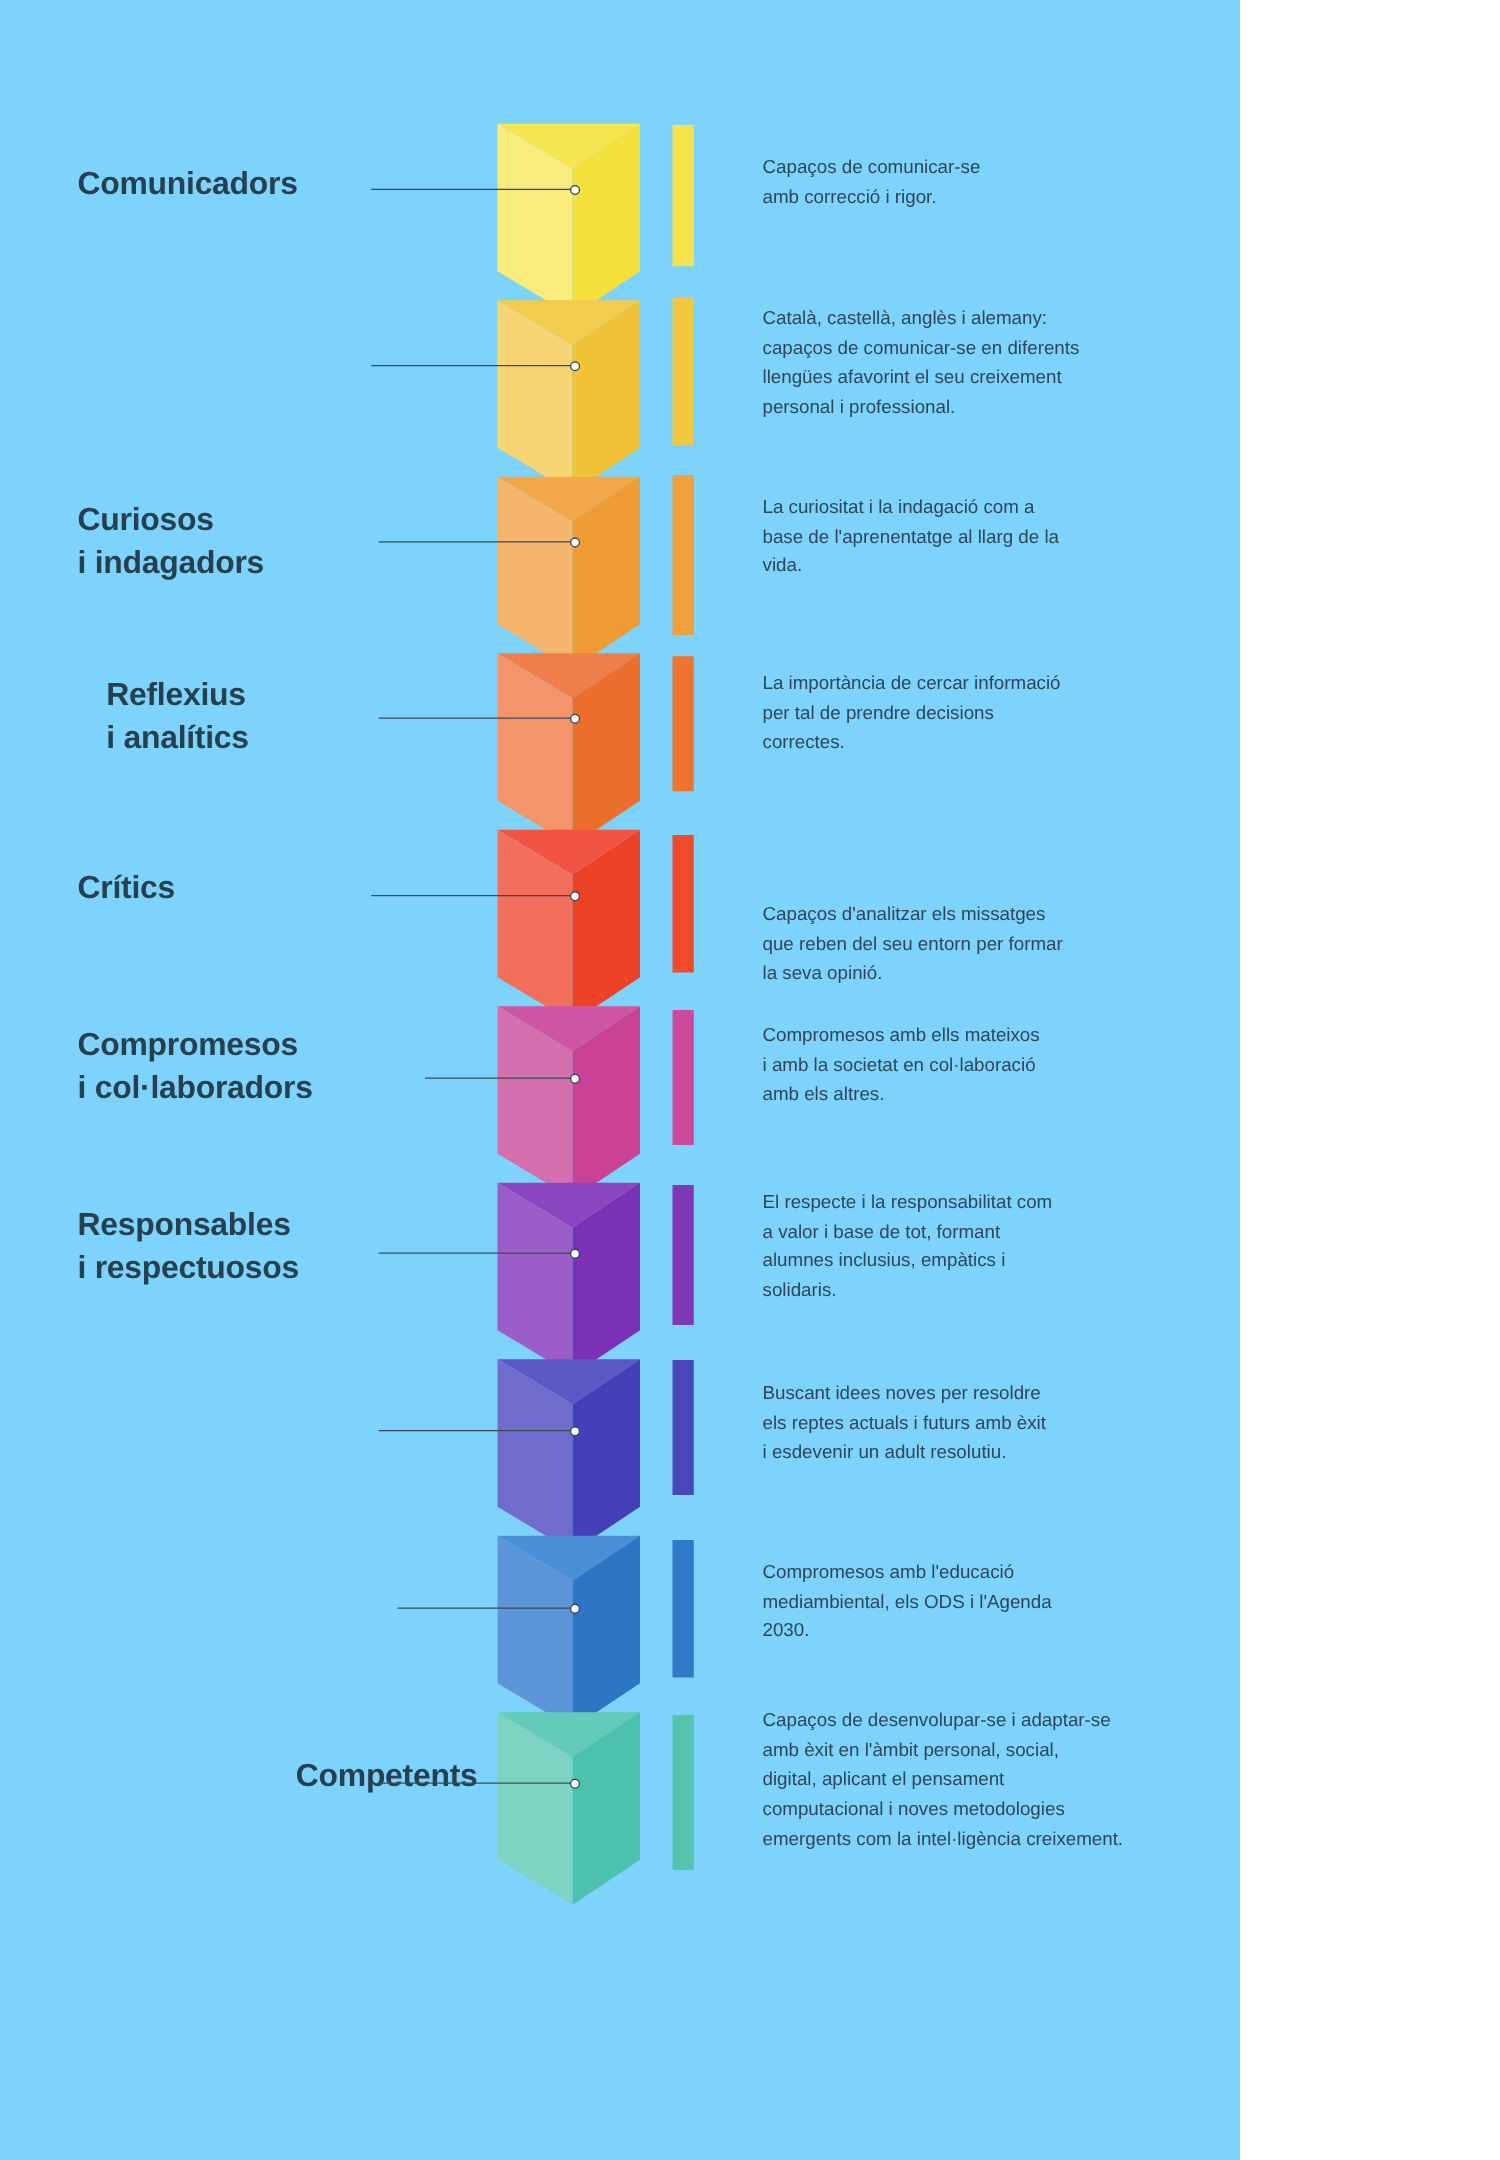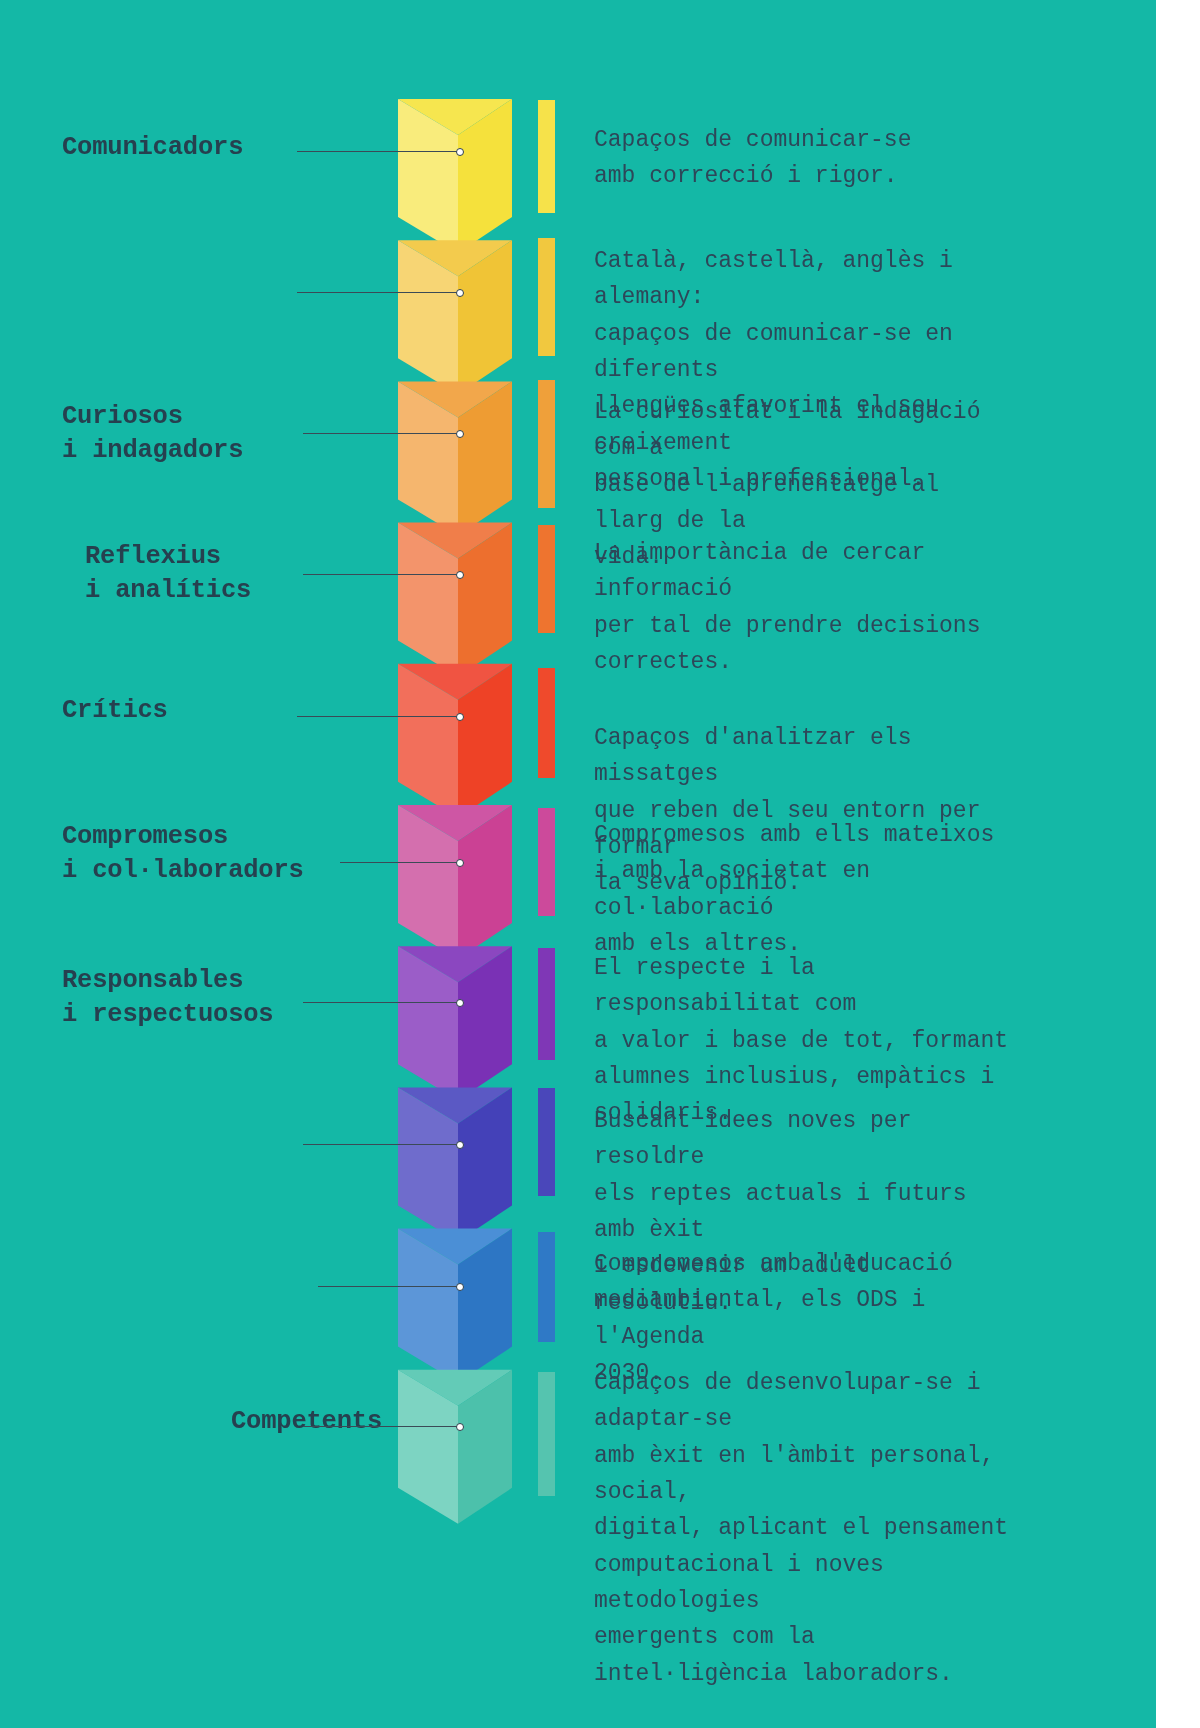--- a/index.html
+++ b/index.html
@@ -4,25 +4,24 @@
 <style>
   * { box-sizing: border-box; margin: 0; padding: 0; }
   html, body {
     width: 1200px;
     height: 1728px;
     background: #ffffff;
     font-family: "Liberation Sans", "DejaVu Sans", sans-serif;
   }
   #stage {
     position: relative;
-    width: 1156px;
+    width: 992px;
     height: 1728px;
     overflow: hidden;
-    background: #14b8a6;
-    font-family: Liberation Mono, monospace;
+    background: #7dd3fc;
   }
 
   
   .label {
     position: absolute;
     left: 62px;
     width: 320px;
     color: #26404F;
     font-weight: bold;
     font-size: 25.5px;
@@ -61,24 +60,24 @@
   
   .chip {
     position: absolute;
     width: 17px;
     left: 538px;
   }
 
   
   .desc {
     position: absolute;
-    left: 594px;
+    left: 610px;
     width: 420px;
     color: #2D4759;
-    font-size: 23px;
+    font-size: 15px;
     line-height: 1.58;
     white-space: pre-line;
     font-weight: normal;
   }
 </style>
 </head>
 <body>
 
 <div id="stage">
 
@@ -194,15 +193,15 @@
   <div class="desc" style="top: 1103px;">Buscant idees noves per resoldre
 els reptes actuals i futurs amb èxit
 i esdevenir un adult resolutiu.</div>
   <div class="desc" style="top: 1246px;">Compromesos amb l'educació
 mediambiental, els ODS i l'Agenda
 2030.</div>
   <div class="desc" style="top: 1365px;">Capaços de desenvolupar-se i adaptar-se
 amb èxit en l'àmbit personal, social,
 digital, aplicant el pensament
 computacional i noves metodologies
-emergents com la intel·ligència laboradors.</div>
+emergents com la intel·ligència creixement.</div>
 
 </div>
 
 </body></html>

